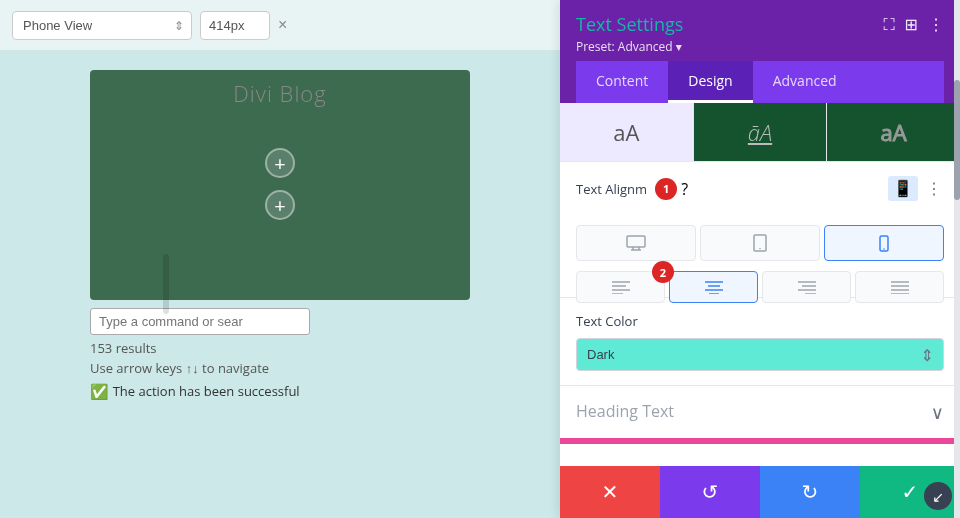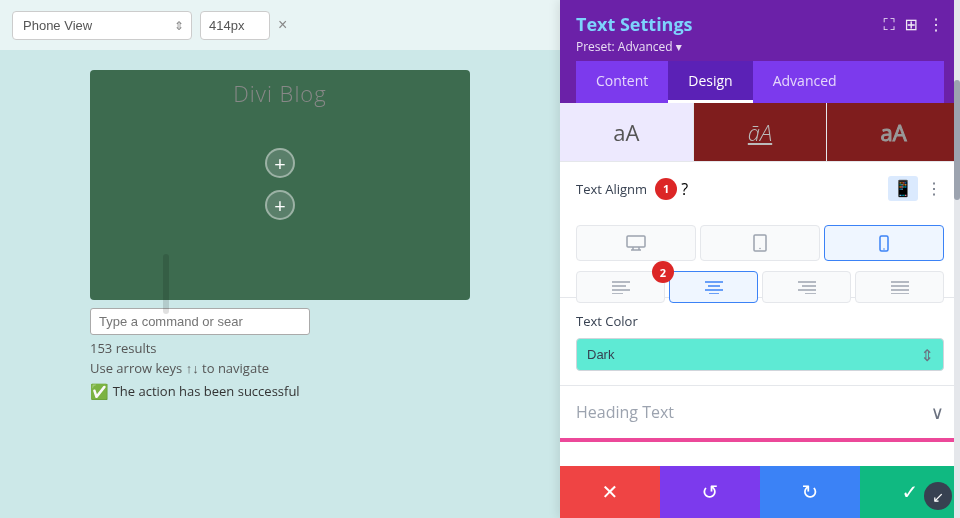--- a/index.html
+++ b/index.html
@@ -220,23 +220,23 @@
       padding: 12px 16px 0;
     }
 
     .panel-title-row {
       display: flex;
       align-items: center;
       justify-content: space-between;
     }
 
     .panel-title {
-      color: #7dd3fc;
+      color: #14b8a6;
       font-size: 18px;
-      font-weight: 700;
+      font-weight: 400;
     }
 
     .panel-header-icons {
       display: flex;
       gap: 10px;
       align-items: center;
     }
 
     .panel-icon {
       color: #fff;
@@ -278,21 +278,21 @@
       flex: 1;
       overflow-y: auto;
       padding: 0;
       background: #fff;
     }
 
     
     .font-preview-row {
       display: flex;
       border-bottom: 1px solid #e5e7eb;
-      background: #7f1d1d;
+      background: #14532d;
     }
 
     .font-preview-cell {
       flex: 1;
       padding: 14px 8px;
       display: flex;
       align-items: center;
       justify-content: center;
       border-right: 1px solid #e5e7eb;
       cursor: pointer;
@@ -472,23 +472,23 @@
       right: 10px;
       top: 50%;
       transform: translateY(-50%);
       pointer-events: none;
       color: #6b7280;
     }
 
     
     .heading-section {
       padding: 14px 16px 14px;
-      border-bottom: 4px solid #ec4899;
-      display: flex;
-      align-items: center;
+      border-bottom: 6px solid #ec4899;
+      display: flex;
+      align-items: flex-start;
       justify-content: space-between;
       cursor: pointer;
     }
 
     .heading-label {
       color: #9ca3af;
       font-size: 16px;
     }
 
     .heading-chevron {

